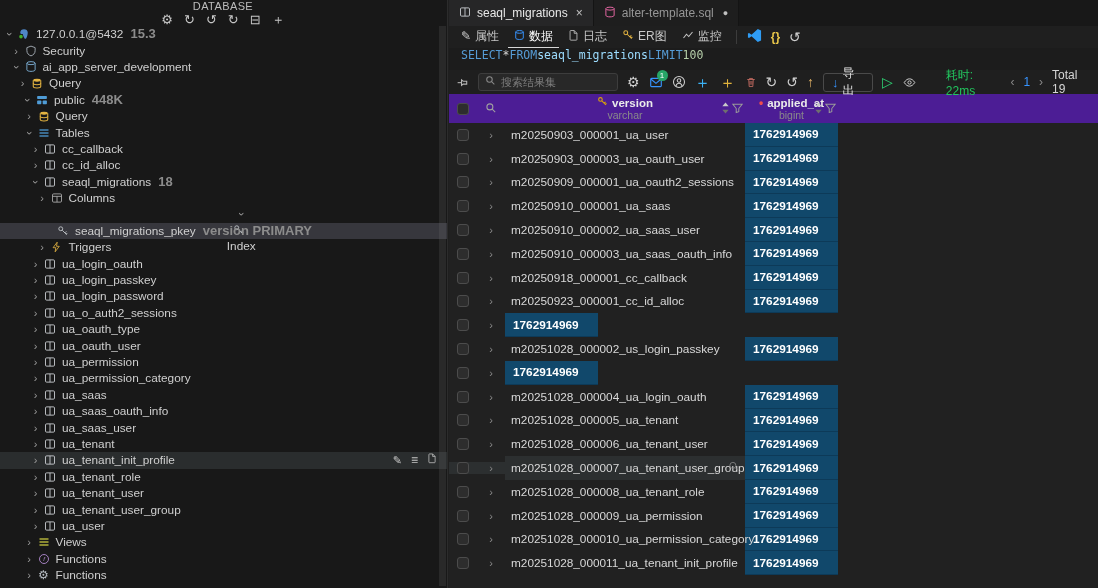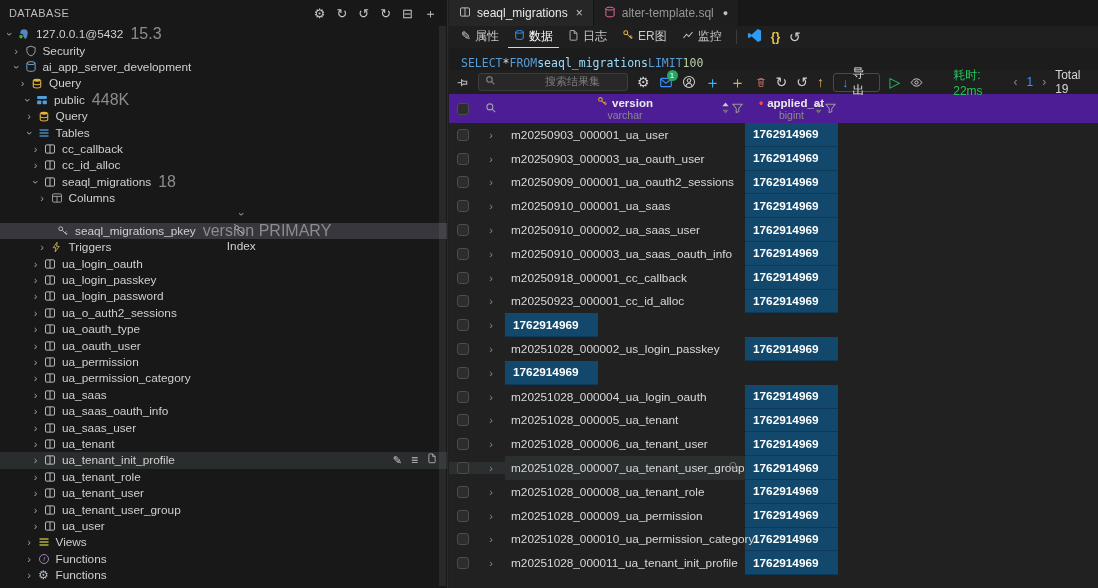--- a/index.html
+++ b/index.html
@@ -1,56 +1,56 @@
 <!DOCTYPE html>
 <html><head>
 <meta charset="utf-8">
 <style>
   * { box-sizing: border-box; margin: 0; padding: 0; }
   body { background:#111; font-family:"Liberation Sans", sans-serif; }
   .app { position:relative; width:1098px; height:588px; background:#1f1f1f; overflow:hidden; color:#ccc; }
 
   
   .sidebar { position:absolute; left:0; top:0; width:448px; height:588px; background:#181818; border-right:1px solid #2c2c2c; overflow:hidden; }
-  .sb-header { height:26px; display:flex; align-items:center; padding:0 10px 0 9px; }
+  .sb-header { height:26px; display:flex; align-items:center; padding:0 10px 0 9px;flex-direction:column; }
   .sb-title { flex:1; font-size:11px; letter-spacing:.4px; color:#bcbcbc; }
   .sb-icons { display:flex; gap:11px; align-items:center; color:#c5c5c5; }
   .sb-icons span { font-size:13px; line-height:13px; cursor:default; }
   .tree { position:relative; }
   .trow { height:16.4px; display:flex; align-items:center; font-size:11.8px; line-height:16px; color:#cfcfcf; white-space:nowrap; }
   .trow.selected { background:#37373d; }
   .trow.hover { background:#2a2d2e; }
   .tw { width:13px; flex:0 0 13px; text-align:center; color:#9a9a9a; font-size:11px; }
   .tw.open { transform:rotate(90deg); }
   .ticon { width:16px; flex:0 0 16px; height:14px; display:inline-flex; align-items:center; justify-content:center; margin-right:4px; }
   .tlabel { color:#cfcfcf; }
-  .tbadge, .tmeta { margin-left:7px; font-size:16px; color:#8c8c8c; }
+  .tbadge, .tmeta { margin-left:7px; font-size:13px; color:#8c8c8c;font-weight:bold; }
   .tactions { margin-left:auto; margin-right:10px; display:flex; gap:9px; align-items:center; color:#c5c5c5; font-size:12px; }
   .sb-scrollbar { position:absolute; right:1px; top:26px; width:7px; height:560px; background:rgba(120,120,120,.18); }
 
   
   .main { position:absolute; left:449px; top:0; width:649px; height:588px; background:#212121; }
   .tabsbar { height:26px; background:#181818; display:flex; align-items:stretch; }
   .tab { display:flex; align-items:center; gap:6px; padding:0 10px; font-size:12px; color:#969696; background:#1e1e1e; border-right:1px solid #141414; cursor:default; }
   .tab.active { background:#262627; color:#e8e8e8; }
   .tab .close { font-size:12px; color:#c0c0c0; margin-left:2px; }
   .tab .dot { font-size:9px; color:#c0c0c0; margin-left:3px; }
 
   .viewbar { height:22px; display:flex; align-items:center; gap:3px; padding:0 6px; background:#1f1f1f; font-size:12px; }
   .vitem { display:flex; align-items:center; gap:4px; padding:1px 6px 2px; color:#c8c8c8; border-bottom:1px solid transparent; height:21px; }
   .vitem.active { border-bottom:1px solid #d7d7d7; color:#fff; }
   .vsep { width:1px; height:14px; background:#3c3c3c; margin:0 5px; }
   .vicon-right { display:flex; gap:9px; align-items:center; margin-left:2px; }
 
-  .sqlbar { height:22px; display:flex; align-items:flex-end; padding:0 12px; background:#1c1c1c; font-family:"DejaVu Sans Mono", monospace; font-size:11.5px; }
+  .sqlbar { height:22px; display:flex; align-items:flex-start; padding:0 12px; background:#1c1c1c; font-family:"DejaVu Sans Mono", monospace; font-size:11.5px; }
   .kw { color:#569cd6; } .ident { color:#9cdcfe; } .num { color:#b5cea8; } .plain { color:#d4d4d4; }
 
   .gtoolbar { height:24px; display:flex; align-items:center; gap:9px; padding:0 7px; background:#1f1f1f; font-size:12px; }
   .searchbox { width:150px; height:18px; display:flex; align-items:center; gap:5px; background:#282828; border:1px solid #3d3d3d; border-radius:3px; padding:0 6px; }
-  .searchbox input { flex:1; background:transparent; border:none; outline:none; color:#cccccc; font-size:11px; width:100px; font-family:Liberation Mono, monospace;margin-left:44px; }
+  .searchbox input { flex:1; background:transparent; border:none; outline:none; color:#cccccc; font-size:11px; width:100px; font-family:Liberation Sans, sans-serif; }
   .searchbox input::placeholder { color:#7d7d7d; }
   .tbtn { display:inline-flex; align-items:center; justify-content:center; position:relative; cursor:default; }
   .glyph { font-size:13px; line-height:13px; color:#cfcfcf; }
   .badge1 { position:absolute; top:-6px; right:-5px; width:11px; height:11px; border-radius:50%; background:#27a567; color:#fff; font-size:8px; display:flex; align-items:center; justify-content:center; }
   .exportbtn { display:flex; align-items:center; gap:4px; height:19px; padding:0 8px; border:1px solid #4a4a4a; border-radius:3px; color:#e2e2e2; }
   .elapsed { color:#22c55e; margin-left:20px; }
   .pgarrow { color:#8a8a8a; font-size:12px; }
   .pgnum { color:#3794ff; }
   .totaltxt { color:#d6d6d6; }
 

